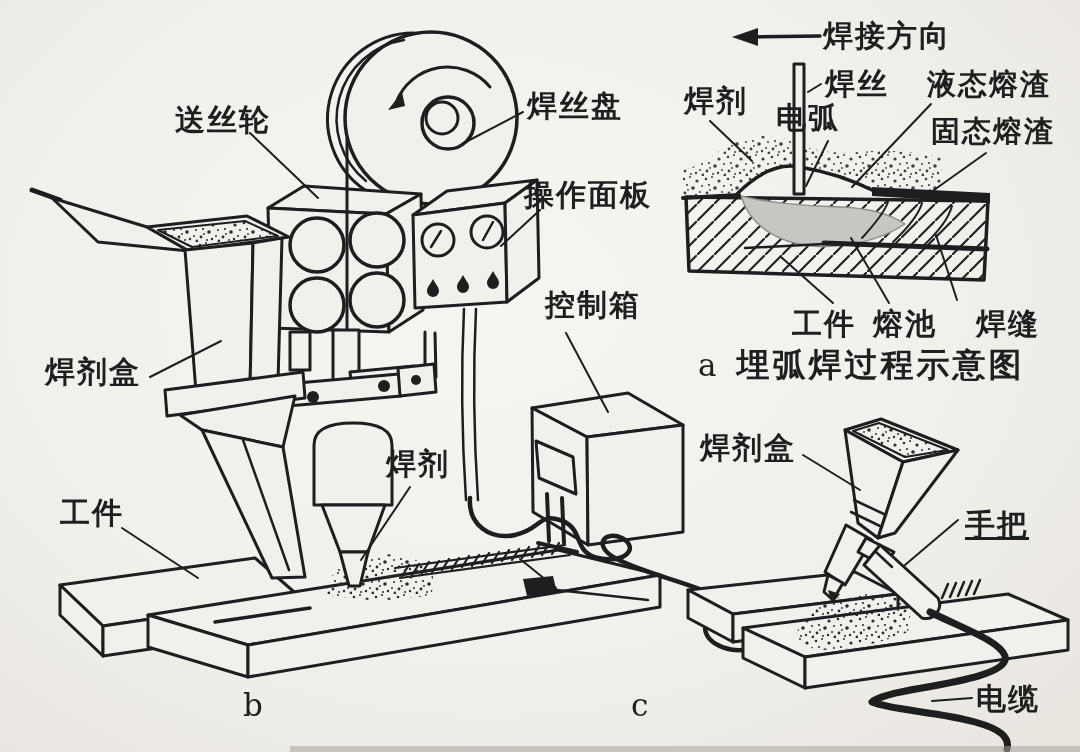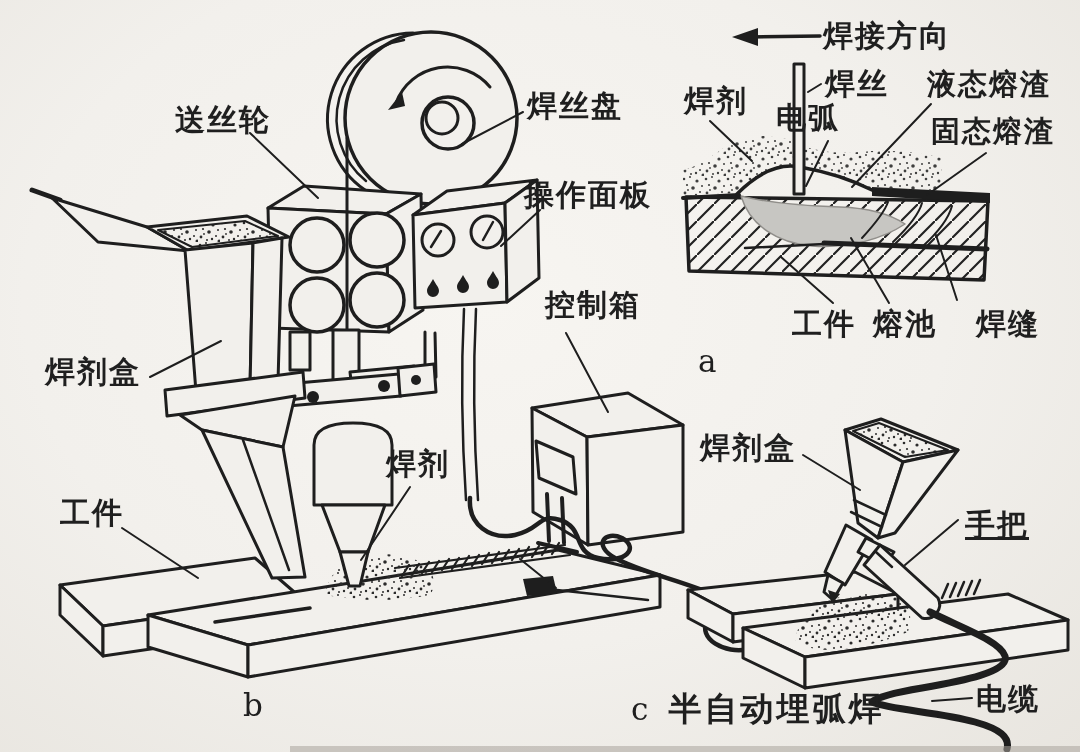--- a/index.html
+++ b/index.html
@@ -281,34 +281,34 @@
 <div class="lbl" style="left:684px;top:85px;">焊剂</div>
 <div class="lbl small" style="left:927px;top:69px;">液态熔渣</div>
 <div class="lbl small" style="left:931px;top:116px;">固态熔渣</div>
 <div class="row" style="left:792px;top:304px;">
   <span>工件</span>
   <span>熔池</span>
   <span style="margin-left:22px;">焊缝</span>
 </div>
 <div class="caption" style="left:698px;top:343px;">
   <span class="letter">a</span>
+  <span>埋弧焊过程示意图</span>
 </div>
 
 <div class="lbl" style="left:175px;top:104px;">送丝轮</div>
 <div class="lbl" style="left:527px;top:90px;">焊丝盘</div>
 <div class="lbl" style="left:524px;top:179px;">操作面板</div>
 <div class="lbl" style="left:521px;top:289px;margin-left:24px;">控制箱</div>
 <div class="lbl" style="left:45px;top:356px;">焊剂盒</div>
 <div class="lbl" style="left:386px;top:448px;">焊剂</div>
 <div class="lbl" style="left:60px;top:497px;">工件</div>
 <div class="caption" style="left:243px;top:687px;">
   <span class="letter">b</span>
 </div>
 
 <div class="lbl" style="left:700px;top:432px;">焊剂盒</div>
 <div class="lbl" style="left:965px;top:509px;text-decoration:underline;">手把</div>
 <div class="lbl" style="left:976px;top:683px;text-align:right;">电缆</div>
 <div class="caption" style="left:631px;top:687px;">
   <span class="letter">c</span>
-  <span>半自动埋弧焊</span>
 </div>
 
 </div>
 
 </body></html>

